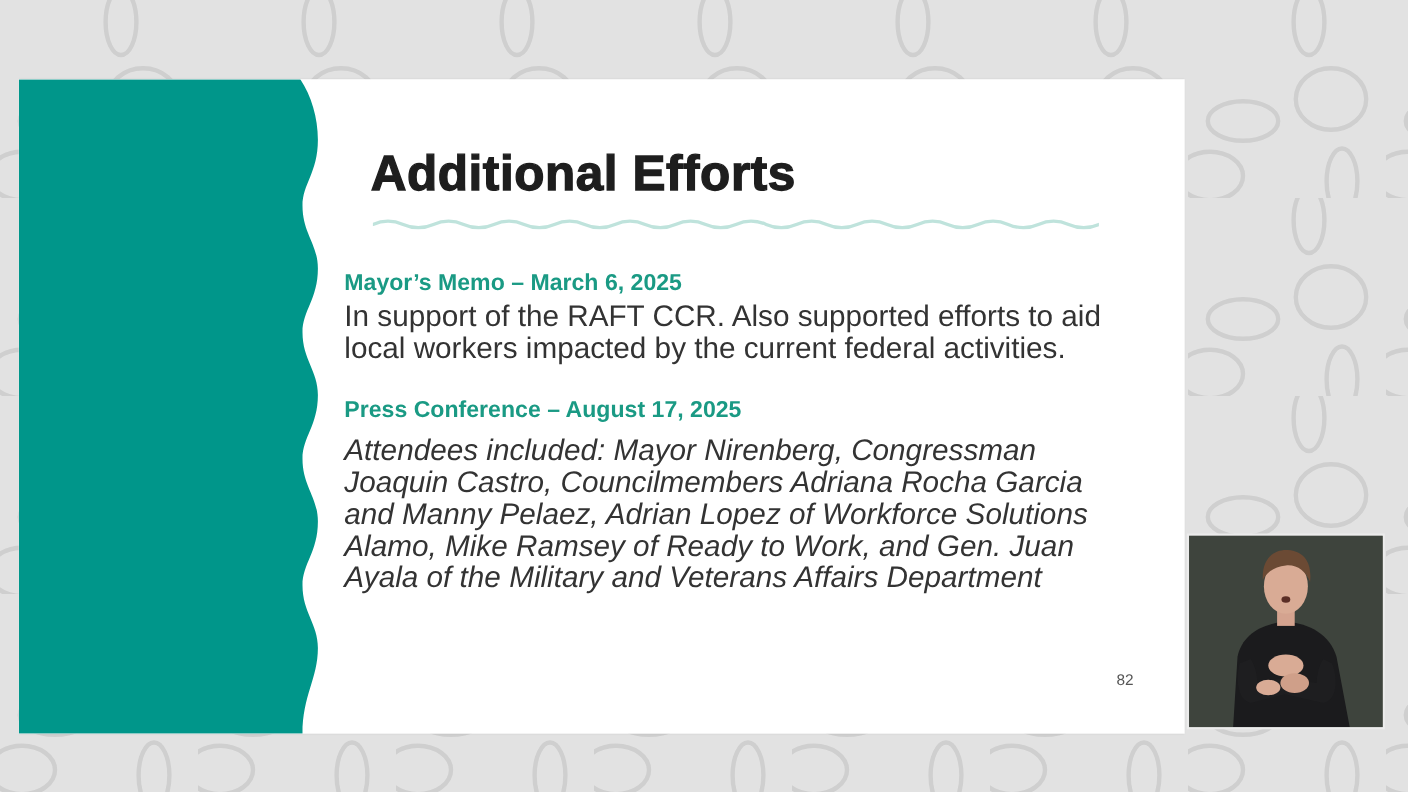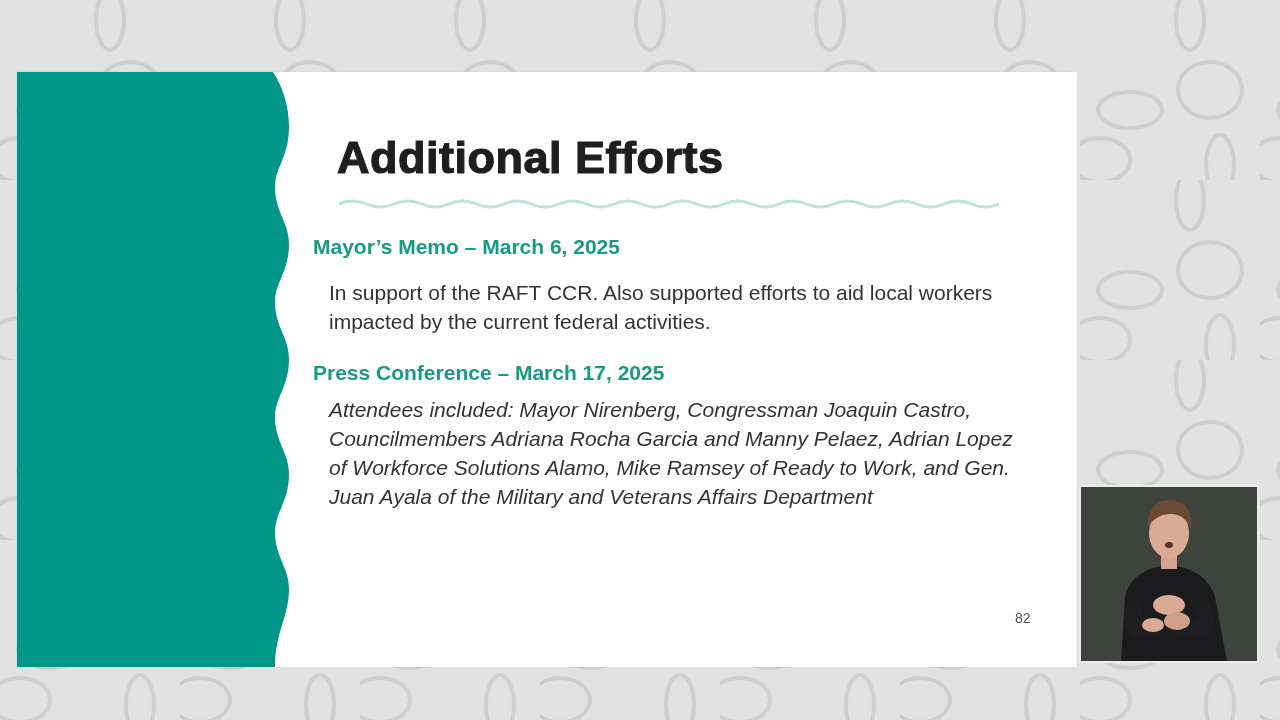--- a/index.html
+++ b/index.html
@@ -66,26 +66,26 @@
       width: 720px;
     }
     .section-heading {
       margin: 0;
       font-size: 21px;
       font-weight: 700;
       color: #1a9a84;
       line-height: 30px;
     }
     .section-body {
-      margin: 16px;
-      font-size: 21px;
+      margin: 0;
+      font-size: 27px;
       color: #333333;
       line-height: 29px;
     }
-    .section-1 { position: absolute; left: 0; top: 4px; }
+    .section-1 { position: absolute; left: 0; top: 15px; }
     .section-2 { position: absolute; left: 0; top: 130px; }
     .para-2a { margin-top: 6px; }
     .para-2b { margin-top: 7px; font-style: italic; }
     .page-number {
       position: absolute;
       left: 998px;
       top: 538px;
       font-size: 14px;
       color: #555555;
     }
@@ -153,21 +153,21 @@
       <path fill="none" stroke="#bfe3dc" stroke-width="3" stroke-linecap="round" d="M0,8 q13.75,-6 27.5,0 t27.5,0 t27.5,0 t27.5,0 t27.5,0 t27.5,0 t27.5,0 t27.5,0 t27.5,0 t27.5,0 t27.5,0 t27.5,0 t27.5,0 t27.5,0 t27.5,0 t27.5,0 t27.5,0 t27.5,0 t27.5,0 t27.5,0 t27.5,0 t27.5,0 t27.5,0 t27.5,0"></path>
     </svg>
 
     <div class="content">
       <div class="section-1">
         <p class="section-heading">Mayor’s Memo – March 6, 2025</p>
         <p class="section-body" style="width:690px">In support of the RAFT CCR. Also supported efforts to aid local workers impacted by the current federal activities.</p>
       </div>
 
       <div class="section-2">
-        <p class="section-heading">Press Conference – March 17, 2025</p>
+        <p class="section-heading">Press Conference – August 17, 2025</p>
         <p class="section-body para-2b" style="width:690px">Attendees included: Mayor Nirenberg, Congressman Joaquin Castro, Councilmembers Adriana Rocha Garcia and Manny Pelaez, Adrian Lopez of Workforce Solutions Alamo, Mike Ramsey of Ready to Work, and Gen. Juan Ayala of the Military and Veterans Affairs Department</p>
       </div>
     </div>
 
     <div class="page-number">82</div>
   </div>
 
   <div class="interpreter-video">
     <div class="video-frame">
       <svg width="176" height="174" viewBox="0 0 176 174" xmlns="http://www.w3.org/2000/svg">

